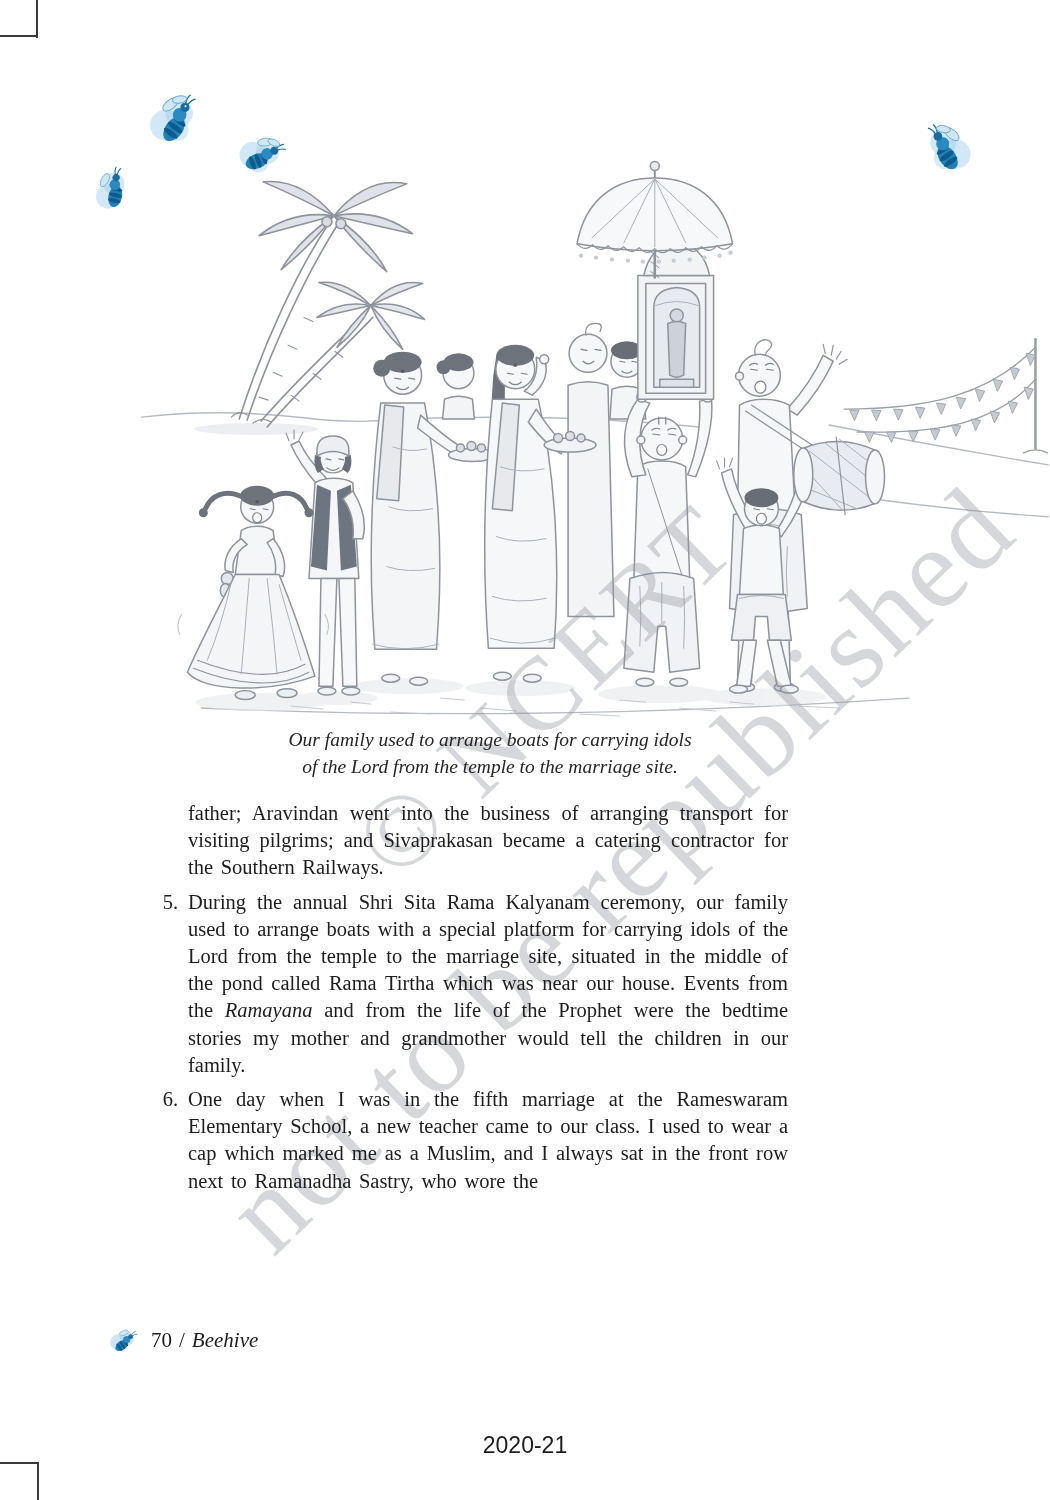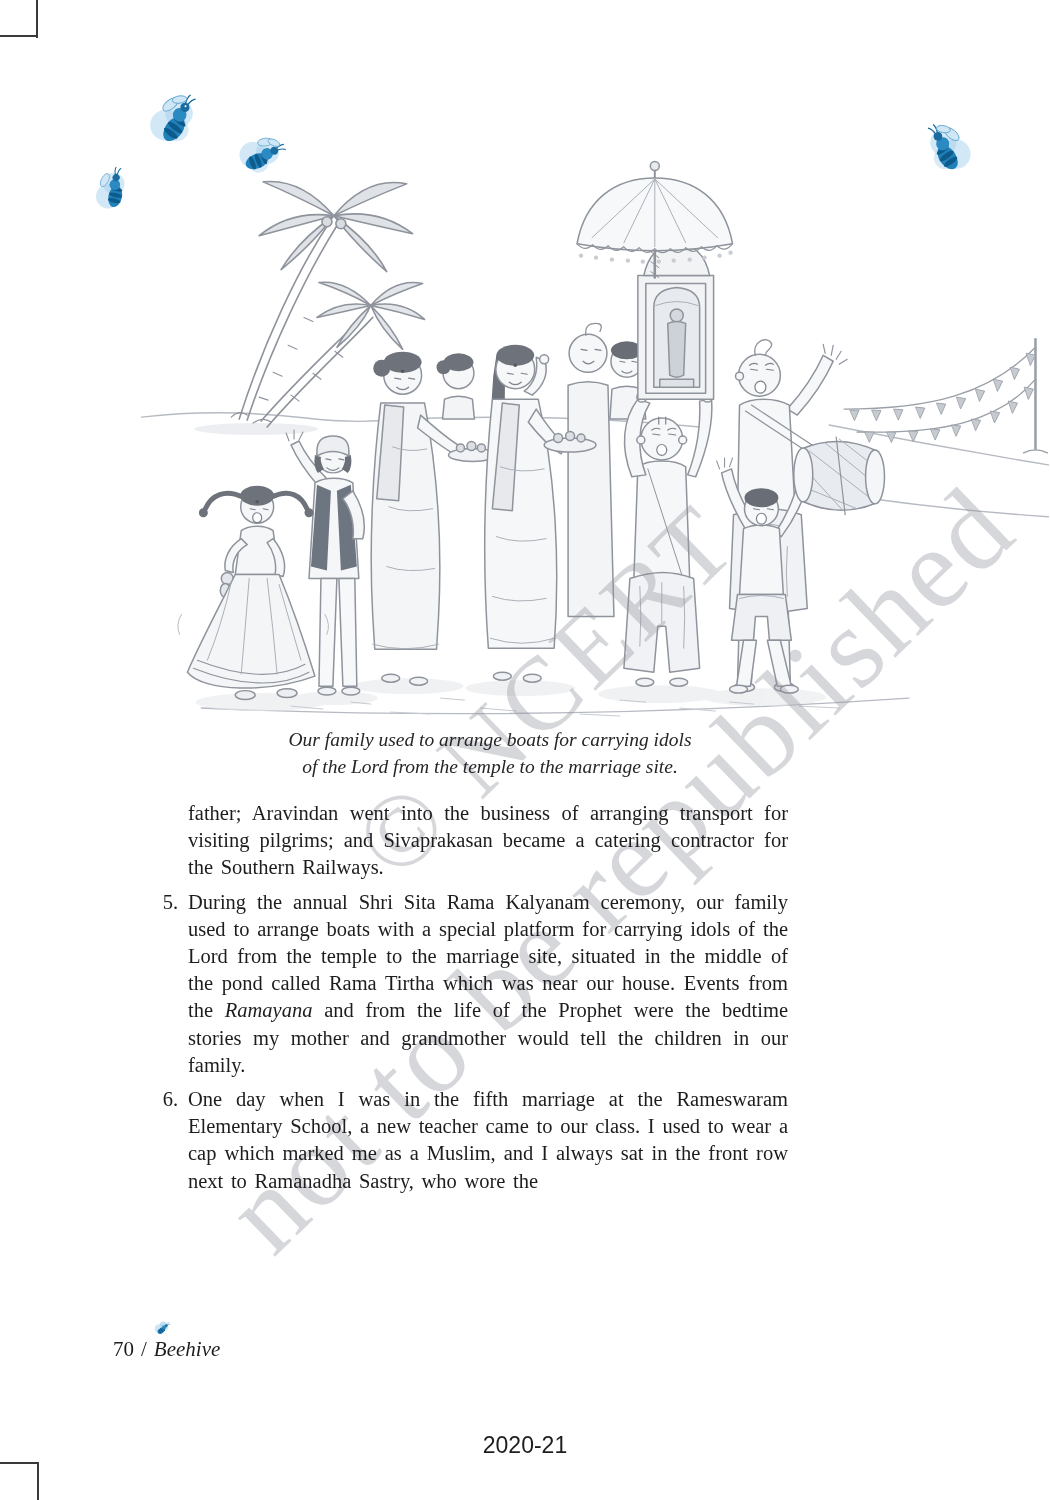--- a/index.html
+++ b/index.html
@@ -20,21 +20,21 @@
        transform:translate(-50%,-50%) rotate(-44deg);}
   
   .caption{position:absolute;left:140px;top:726px;width:700px;text-align:center;
            font-style:italic;font-size:19.5px;line-height:27px;color:#262628;z-index:3;}
   
   .textcol{position:absolute;left:188px;top:800px;width:600px;z-index:3;
            font-size:20.5px;line-height:27.2px;text-align:justify;word-spacing:2.5px;}
   .textcol p{margin:0 0 7px 0;position:relative;}
   .pnum{position:absolute;left:-42px;width:32px;text-align:right;}
   
-  .footer{position:absolute;left:104px;top:1318px;height:44px;display:flex;align-items:center;z-index:3;flex-direction:column;}
+  .footer{position:absolute;left:104px;top:1318px;height:44px;display:flex;align-items:center;z-index:3;}
   .footer .ftext{font-size:21px;margin-left:9px;}
   .footer .sep{margin:0 7px;}
   .yearline{position:absolute;left:0;top:1432px;width:1050px;text-align:center;z-index:3;
             font-family:"Liberation Sans","DejaVu Sans",sans-serif;font-size:23px;color:#1d1d1f;}
 </style>
 </head>
 <body>
 
 <div class="page">
 

